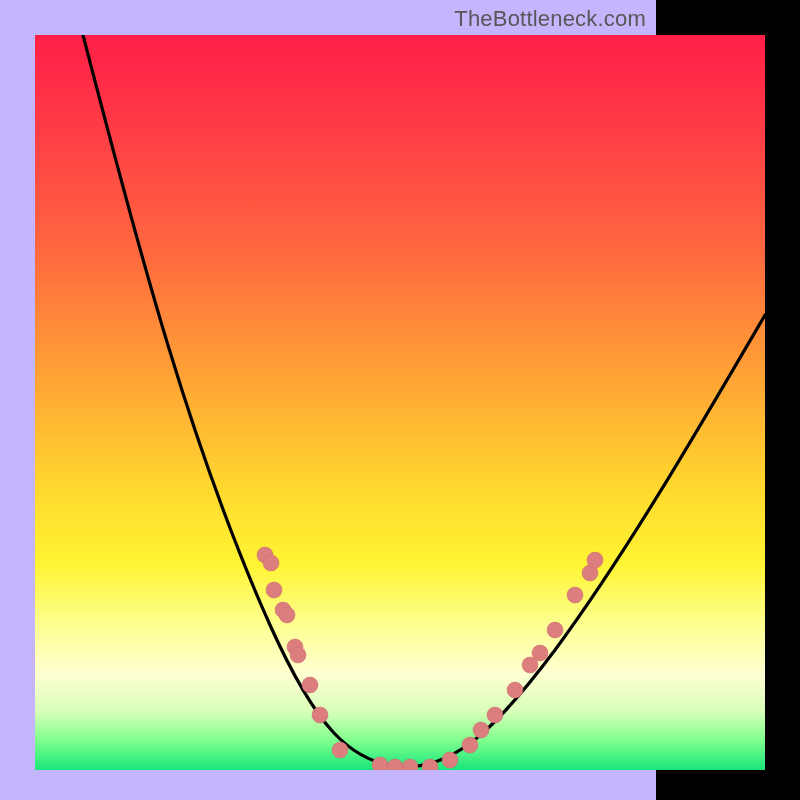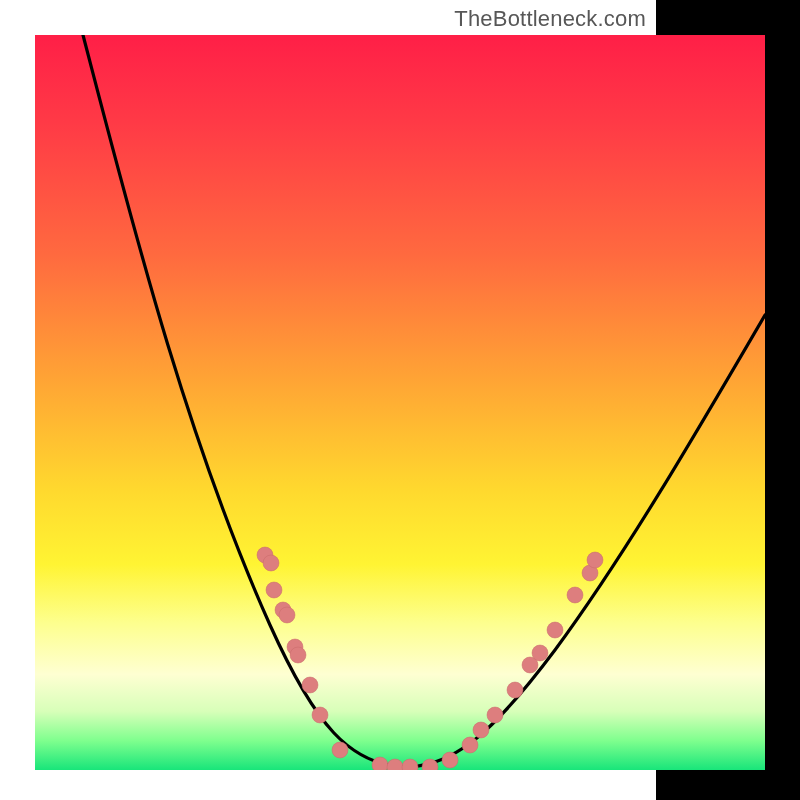--- a/index.html
+++ b/index.html
@@ -10,21 +10,21 @@
     background: #000;
     overflow: hidden;
     font-family: Arial, Helvetica, sans-serif;
   }
   .frame {
     position: absolute;
     left: 0;
     top: 0;
     width: 656px;
     height: 800px;
-    background: #ffffff;
+    background: #c4b5fd;
   }
   .plot {
     position: absolute;
     left: 35px;
     top: 35px;
     width: 730px;
     height: 735px;
     
     background: linear-gradient(
       to bottom,

